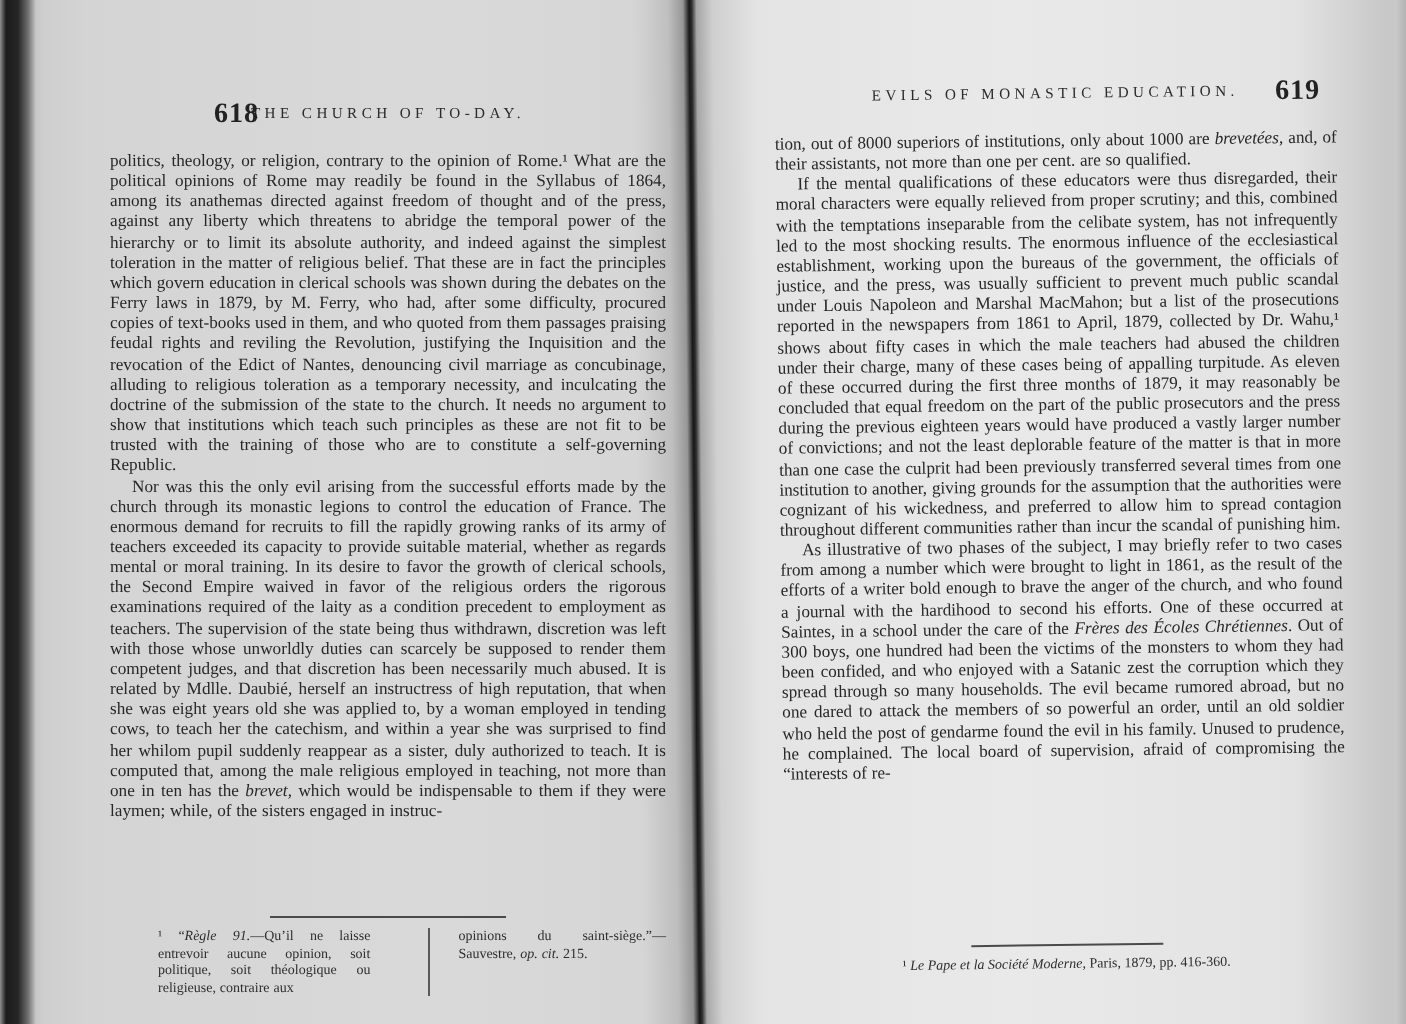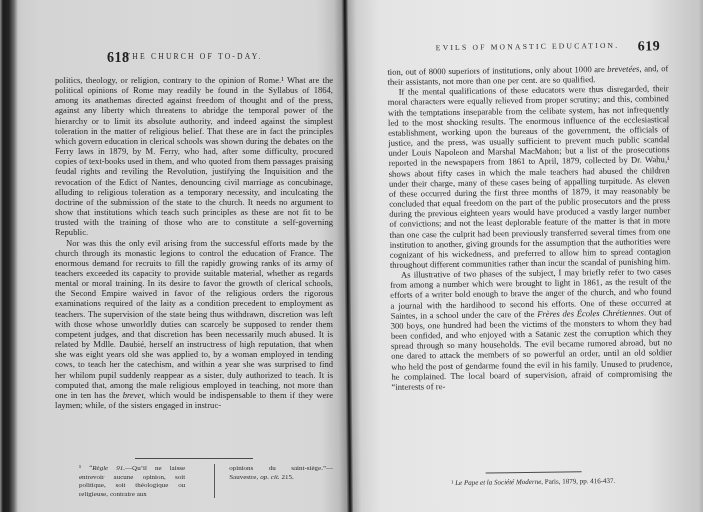--- a/index.html
+++ b/index.html
@@ -91,17 +91,17 @@
       <span class="runhead">EVILS OF MONASTIC EDUCATION.</span>
       <span class="pagenum pagenum-right">619</span>
     </div>
     <div class="body">
         <p class="para"><span>tion, out of 8000 superiors of institutions, only about 1000 are </span><span class="it">brevetées</span><span>, and, of their assistants, not more than one per cent. are so qualified.</span></p>
         <p class="para indent"><span>If the mental qualifications of these educators were thus disregarded, their moral characters were equally relieved from proper scrutiny; and this, combined with the temptations inseparable from the celibate system, has not infrequently led to the most shocking results.  The enormous influence of the ecclesiastical establishment, working upon the bureaus of the government, the officials of justice, and the press, was usually sufficient to prevent much public scandal under Louis Napoleon and Marshal MacMahon; but a list of the prosecutions reported in the newspapers from 1861 to April, 1879, collected by Dr. Wahu,¹ shows about fifty cases in which the male teachers had abused the children under their charge, many of these cases being of appalling turpitude.  As eleven of these occurred during the first three months of 1879, it may reasonably be concluded that equal freedom on the part of the public prosecutors and the press during the previous eighteen years would have produced a vastly larger number of convictions; and not the least deplorable feature of the matter is that in more than one case the culprit had been previously transferred several times from one institution to another, giving grounds for the assumption that the authorities were cognizant of his wickedness, and preferred to allow him to spread contagion throughout different communities rather than incur the scandal of punishing him.</span></p>
         <p class="para indent"><span>As illustrative of two phases of the subject, I may briefly refer to two cases from among a number which were brought to light in 1861, as the result of the efforts of a writer bold enough to brave the anger of the church, and who found a journal with the hardihood to second his efforts.  One of these occurred at Saintes, in a school under the care of the </span><span class="it">Frères des Écoles Chrétiennes</span><span>.  Out of 300 boys, one hundred had been the victims of the monsters to whom they had been confided, and who enjoyed with a Satanic zest the corruption which they spread through so many households.  The evil became rumored abroad, but no one dared to attack the members of so powerful an order, until an old soldier who held the post of gendarme found the evil in his family.  Unused to prudence, he complained.  The local board of supervision, afraid of compromising the “interests of re-</span></p>
       </div>
     <div class="fnblock fn-right">
       <div class="fnrule fnrule-right"></div>
-      <div class="fnsingle"><span>¹ </span><span class="it">Le Pape et la Société Moderne</span><span>, Paris, 1879, pp. 416-437.</span></div>
+      <div class="fnsingle"><span>¹ </span><span class="it">Le Pape et la Société Moderne</span><span>, Paris, 1879, pp. 416-360.</span></div>
     </div>
   </div>
 
 </div>
 
 </body></html>

